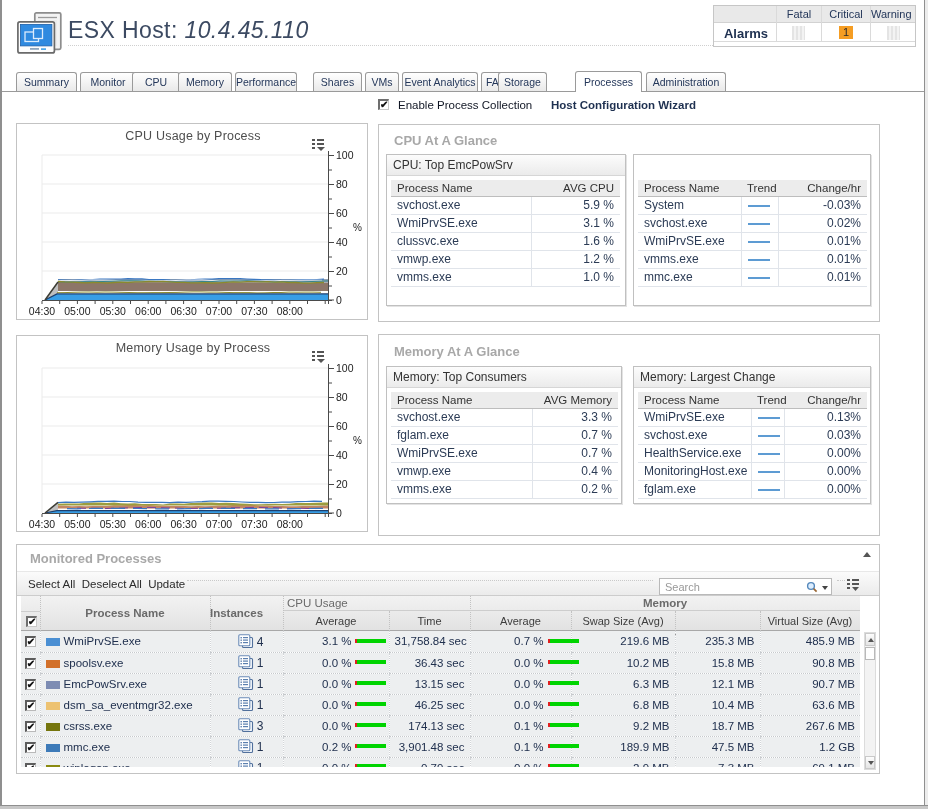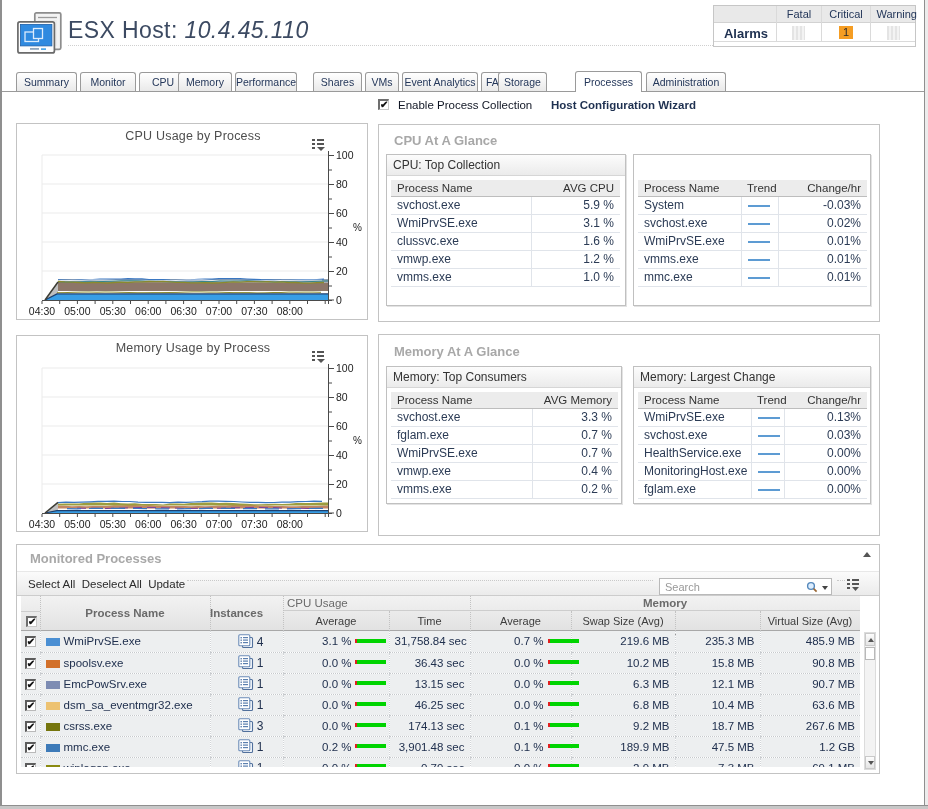--- a/index.html
+++ b/index.html
@@ -48,31 +48,31 @@
 <div class="abs" style="left:68px;top:45px;width:645px;border-top:1px dotted #cfcfcf"></div>
 
 <div class="abs" style="left:713px;top:5px;width:203px;height:42px;border:1px solid #c6c6c6;background:#fff;font-size:11px;color:#24375a">
  <div class="abs" style="left:0;top:0;width:100%;height:17px;background:#e9e9e9;border-bottom:1px solid #d2d2d2"></div>
  <div class="abs" style="left:62px;top:0;width:1px;height:35px;background:#dadada"></div>
  <div class="abs" style="left:107px;top:0;width:1px;height:35px;background:#dadada"></div>
  <div class="abs" style="left:156px;top:0;width:1px;height:35px;background:#dadada"></div>
  <div class="abs" style="left:0;top:35px;width:100%;height:1px;background:#dadada"></div>
  <div class="abs" style="left:63px;top:2px;width:44px;text-align:center">Fatal</div>
  <div class="abs" style="left:108px;top:2px;width:48px;text-align:center">Critical</div>
- <div class="abs" style="left:157px;top:2px;width:46px;text-align:right">Warning</div>
+ <div class="abs" style="left:157px;top:2px;width:46px;text-align:left">Warning</div>
  <div class="abs" style="left:6px;top:20px;width:52px;text-align:center;font-weight:bold;font-size:13px;color:#1e3050">Alarms</div>
  <div class="abs" style="left:78px;top:20px"><span class="hatch"></span></div>
  <div class="abs" style="left:125px;top:20px;width:14px;height:13px;background:#f59d23;text-align:center;font-size:11px;line-height:13px;color:#2b2b2b">1</div>
  <div class="abs" style="left:173px;top:20px"><span class="hatch"></span></div>
 </div>
 
 <div class="abs" style="left:2px;top:91px;width:922px;height:1px;background:#9a9a9a;z-index:3"></div>
 <div class="tab" style="left:16px;width:61px">Summary</div>
 <div class="tab" style="left:80px;width:56px">Monitor</div>
-<div class="tab" style="left:139px;width:48px">CPU</div>
+<div class="tab" style="left:132px;width:48px">CPU</div>
 <div class="tab" style="left:178px;width:54px">Memory</div>
 <div class="tab" style="left:235px;width:62px">Performance</div>
 <div class="tab" style="left:313px;width:49px">Shares</div>
 <div class="tab" style="left:365px;width:34px">VMs</div>
 <div class="tab" style="left:402px;width:76px">Event Analytics</div>
 <div class="tab" style="left:481px;width:39px">FAQts</div>
 <div class="tab" style="left:498px;width:49px">Storage</div>
 <div class="tab act" style="left:575px;width:67px">Processes</div>
 <div class="tab" style="left:646px;width:80px">Administration</div>
 
@@ -240,21 +240,21 @@
         <text x="319" y="152">20</text>
         <text x="319" y="181">0</text>
  </g>
  <text x="336" y="108" font-size="10" fill="#222">%</text>
 </svg>
 </div>
 
 <div class="panel" style="left:378px;top:124px;width:502px;height:198px">
  <div class="ptitle" style="left:15px;top:8px">CPU At A Glance</div>
  <div class="box" style="left:7px;top:29px;width:240px;height:152px">
-  <div class="boxhdr">CPU: Top Collection</div>
+  <div class="boxhdr">CPU: Top EmcPowSrv</div>
   <table class="gtab" style="left:4px;top:25px;width:229px">
    <colgroup>
           <col style="width:140px">
           <col style="width:89px">
         </colgroup>
    <tbody>
           <tr>
             <th>Process Name</th>
             <th class="r">AVG CPU</th>
           </tr>

